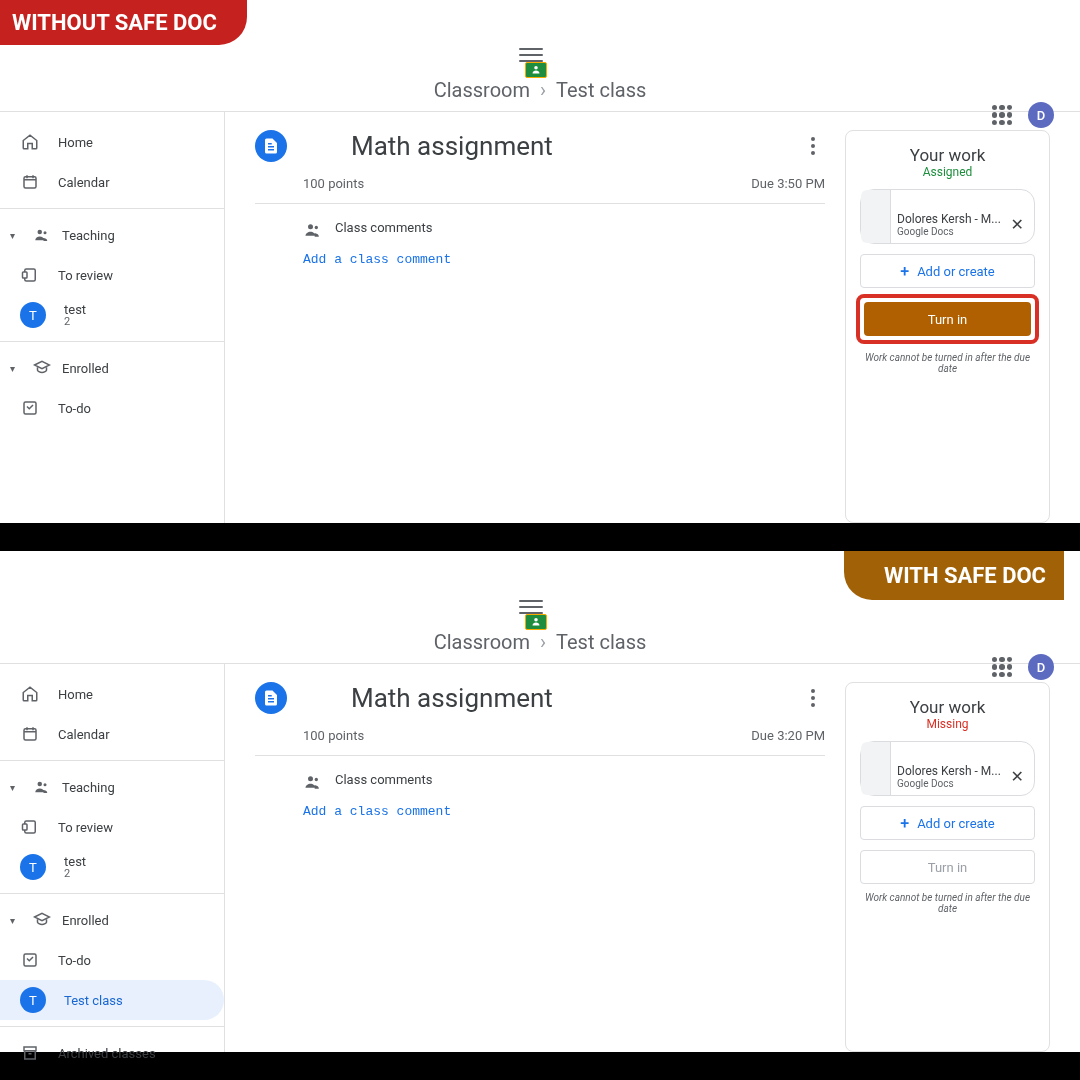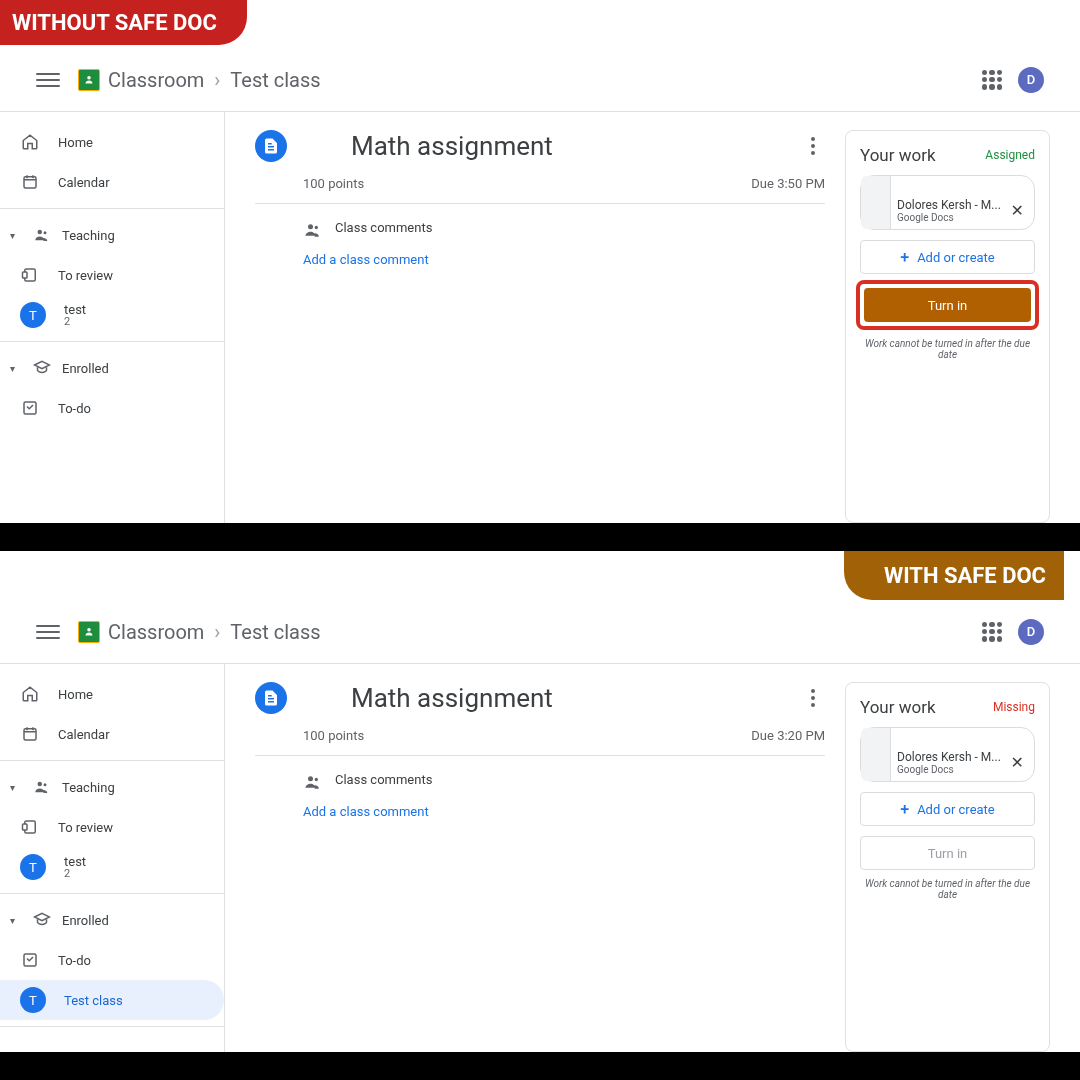--- a/index.html
+++ b/index.html
@@ -9,21 +9,21 @@
 .banner-green { position: absolute; top: 551px; right: 16px; background: #a16207; color: #fff; font-weight: 700; font-size: 22px; padding: 12px 18px 12px 40px; border-bottom-left-radius: 28px; z-index: 100; }
 
 .black-divider { position: absolute; left: 0; width: 100%; height: 28px; background: #000; }
 .black-divider.top { top: 523px; }
 .black-divider.bottom { top: 1052px; height: 28px; }
 
 .panel { position: absolute; left: 0; width: 100%; background: #fff; }
 .panel.top { top: 48px; height: 475px; }
 .panel.bottom { top: 600px; height: 452px; }
 
-.header { display: flex; align-items: center; height: 64px; padding: 0 36px; border-bottom: 1px solid #e0e0e0; }
+.header { display: flex; align-items: center; height: 64px; padding: 0 26px; border-bottom: 1px solid #e0e0e0; flex-direction: column; }
 .menu-btn { width: 24px; height: 24px; display: flex; flex-direction: column; justify-content: center; gap: 4px; cursor: pointer; margin-right: 18px; }
 .menu-line { height: 2px; background: #5f6368; border-radius: 1px; }
 .classroom-icon { width: 22px; height: 22px; background: #1e8e3e; border-radius: 2px; display: inline-flex; align-items: center; justify-content: center; margin-right: 8px; border: 1px solid #f9ab00; }
 .classroom-icon svg { width: 14px; height: 14px; fill: #fff; }
 .breadcrumb { display: flex; align-items: center; gap: 10px; color: #5f6368; font-size: 20px; }
 .breadcrumb-sep { color: #9aa0a6; }
 .header-right { margin-left: auto; display: flex; align-items: center; gap: 16px; }
 .apps-grid { width: 20px; height: 20px; display: grid; grid-template-columns: repeat(3,1fr); grid-template-rows: repeat(3,1fr); gap: 2px; cursor: pointer; }
 .apps-dot { background: #5f6368; border-radius: 50%; }
 .avatar { width: 26px; height: 26px; border-radius: 50%; background: #5c6bc0; color: #fff; display: flex; align-items: center; justify-content: center; font-size: 13px; font-weight: 500; }
@@ -43,24 +43,24 @@
 .content { flex: 1; }
 .title-row { display: flex; align-items: center; gap: 16px; }
 .doc-icon { width: 32px; height: 32px; border-radius: 50%; background: #1a73e8; display: flex; align-items: center; justify-content: center; }
 .doc-icon svg { fill: #fff; width: 18px; height: 18px; }
 .assign-title { font-size: 26px; color: #3c4043; flex: 1; margin-left: 48px; }
 .more-btn { width: 24px; height: 24px; display: flex; flex-direction: column; align-items: center; justify-content: center; gap: 3px; cursor: pointer; }
 .more-dot { width: 4px; height: 4px; background: #5f6368; border-radius: 50%; }
 .meta-row { display: flex; justify-content: space-between; padding: 14px 0 12px 48px; font-size: 13px; color: #5f6368; border-bottom: 1px solid #e0e0e0; }
 .comments-row { display: flex; align-items: flex-start; gap: 12px; padding: 16px 0 4px 48px; font-size: 13px; color: #3c4043; }
 .comments-row svg { width: 20px; height: 20px; fill: #5f6368; }
-.add-comment { padding: 8px 0 0 48px; font-size: 13px; color: #1a73e8; cursor: pointer; }
+.add-comment { padding: 8px 0 0 48px; font-size: 13px; color: #1a73e8; cursor: pointer; font-family: Liberation Mono, monospace; }
 
 .work-card { width: 205px; border: 1px solid #e0e0e0; border-radius: 8px; padding: 14px; flex-shrink: 0; }
-.work-head { display: flex; justify-content: space-between; align-items: center; margin-bottom: 10px; }
+.work-head { display: flex; justify-content: space-between; align-items: center; margin-bottom: 10px; flex-direction: column; }
 .work-title { font-size: 17px; color: #3c4043; }
 .status-assigned { font-size: 12px; color: #1e8e3e; }
 .status-missing { font-size: 12px; color: #d93025; }
 .attachment { display: flex; align-items: center; border: 1px solid #dadce0; border-radius: 14px; padding: 22px 6px 6px 36px; margin-bottom: 10px; position: relative; }
 .att-strip { position: absolute; left: 0; top: 0; bottom: 0; width: 30px; background: #f1f3f4; border-right: 1px solid #dadce0; border-radius: 6px 0 0 6px; }
 .att-text { flex: 1; overflow: hidden; }
 .att-name { font-size: 12px; color: #3c4043; white-space: nowrap; overflow: hidden; text-overflow: ellipsis; }
 .att-type { font-size: 10px; color: #5f6368; }
 .att-x { font-size: 16px; color: #3c4043; cursor: pointer; padding: 0 4px; }
 .add-create { display: flex; align-items: center; justify-content: center; gap: 8px; border: 1px solid #dadce0; border-radius: 4px; height: 34px; font-size: 13px; color: #1a73e8; cursor: pointer; margin-bottom: 10px; }
@@ -333,20 +333,30 @@
               <path d="M8 10l3 3 5-5"></path>
             </svg>
           </span>
           <span>To-do</span>
         </div>
       <div class="sb-item active">
           <span class="circle-badge">T</span>
           <span>Test class</span>
         </div>
       <div class="sb-divider"></div>
+      <div class="sb-item">
+          <span class="sb-icon">
+            <svg viewBox="0 0 24 24" width="18" height="18" fill="none" stroke="#5f6368" stroke-width="2">
+              <rect x="4" y="4" width="16" height="5"></rect>
+              <rect x="5" y="9" width="14" height="11"></rect>
+              <path d="M10 13h4"></path>
+            </svg>
+          </span>
+          <span>Archived classes</span>
+        </div>
       <div class="sb-item"></div>
     </div>
     <div class="main">
       <div class="content">
         <div class="title-row">
           <div class="doc-icon">
               <svg viewBox="0 0 24 24">
                 <path d="M14 2H6a2 2 0 00-2 2v16a2 2 0 002 2h12a2 2 0 002-2V8zM8 12h8v2H8zm0 4h8v2H8zm0-8h5v2H8z"></path>
               </svg>
             </div>

